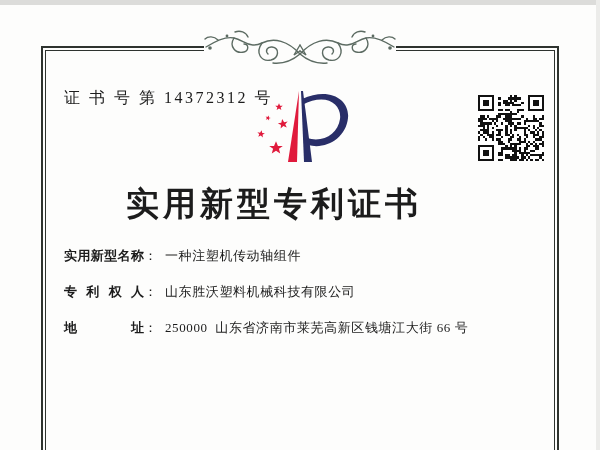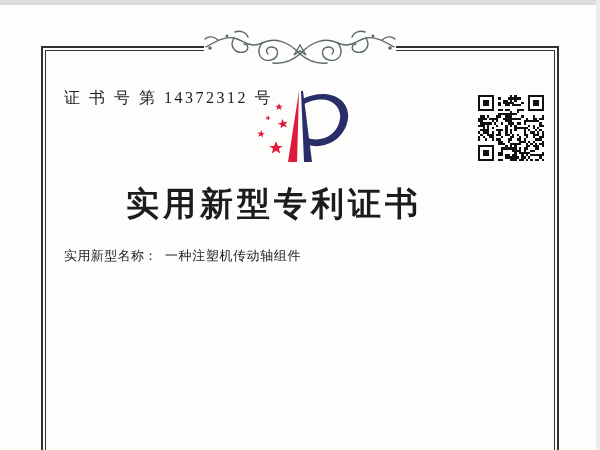--- a/index.html
+++ b/index.html
@@ -38,21 +38,21 @@
 
   .doc-title{
     position:absolute;left:0;top:182px;width:548px;z-index:2;
     text-align:center;font-size:33px;font-weight:bold;letter-spacing:4px;
   }
 
   .fields{position:absolute;left:64px;top:249px;width:480px;z-index:2;}
   .field-row{font-size:13px;line-height:14px;margin-bottom:22px;white-space:nowrap;}
   .field-label{
     display:inline-block;width:80px;vertical-align:bottom;
-    text-align:justify;text-align-last:justify;
+    text-align:justify;text-align-last:justify;font-weight:bold;
   }
   .field-colon{display:inline-block;}
   .field-value{margin-left:8px;letter-spacing:0.6px;white-space:pre;text-align:center;}
 </style>
 </head>
 <body>
 
 <div class="scan-strip"></div>
 <div class="scan-strip-r"></div>
 
@@ -115,13 +115,19 @@
     </g>
   </svg>
 </div>
 
 <div class="doc-title">实用新型专利证书</div>
 
 <div class="fields">
   <div class="field-row">
     <span class="field-label">实用新型名称</span><span class="field-colon">：</span><span class="field-value">一种注塑机传动轴组件</span>
   </div>
+  <div class="field-row">
+    <span class="field-label">专利权人</span><span class="field-colon">：</span><span class="field-value">山东胜沃塑料机械科技有限公司</span>
+  </div>
+  <div class="field-row">
+    <span class="field-label">地址</span><span class="field-colon">：</span><span class="field-value">250000  山东省济南市莱芜高新区钱塘江大街 66 号</span>
+  </div>
 </div>
 
 </body></html>

